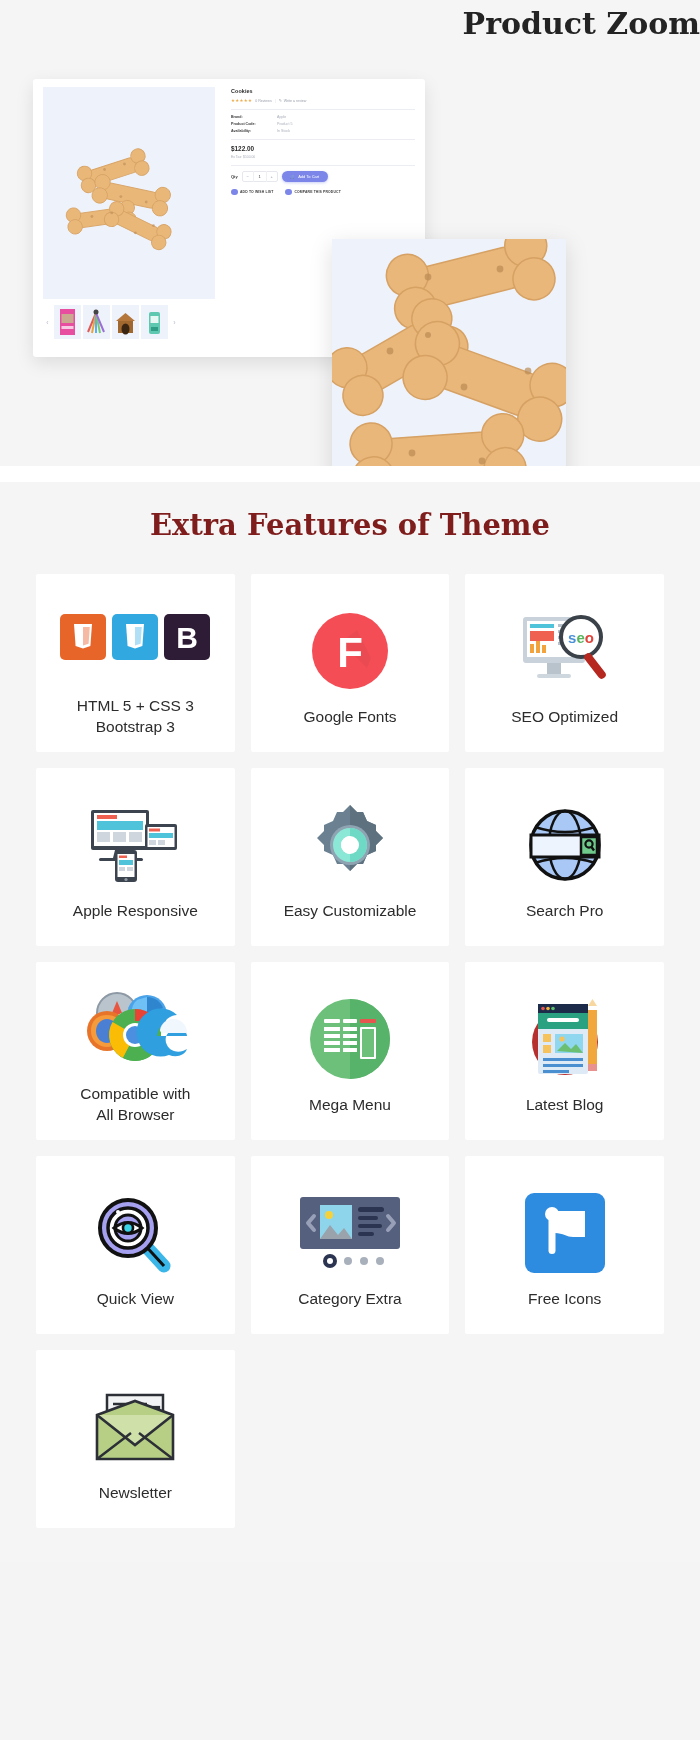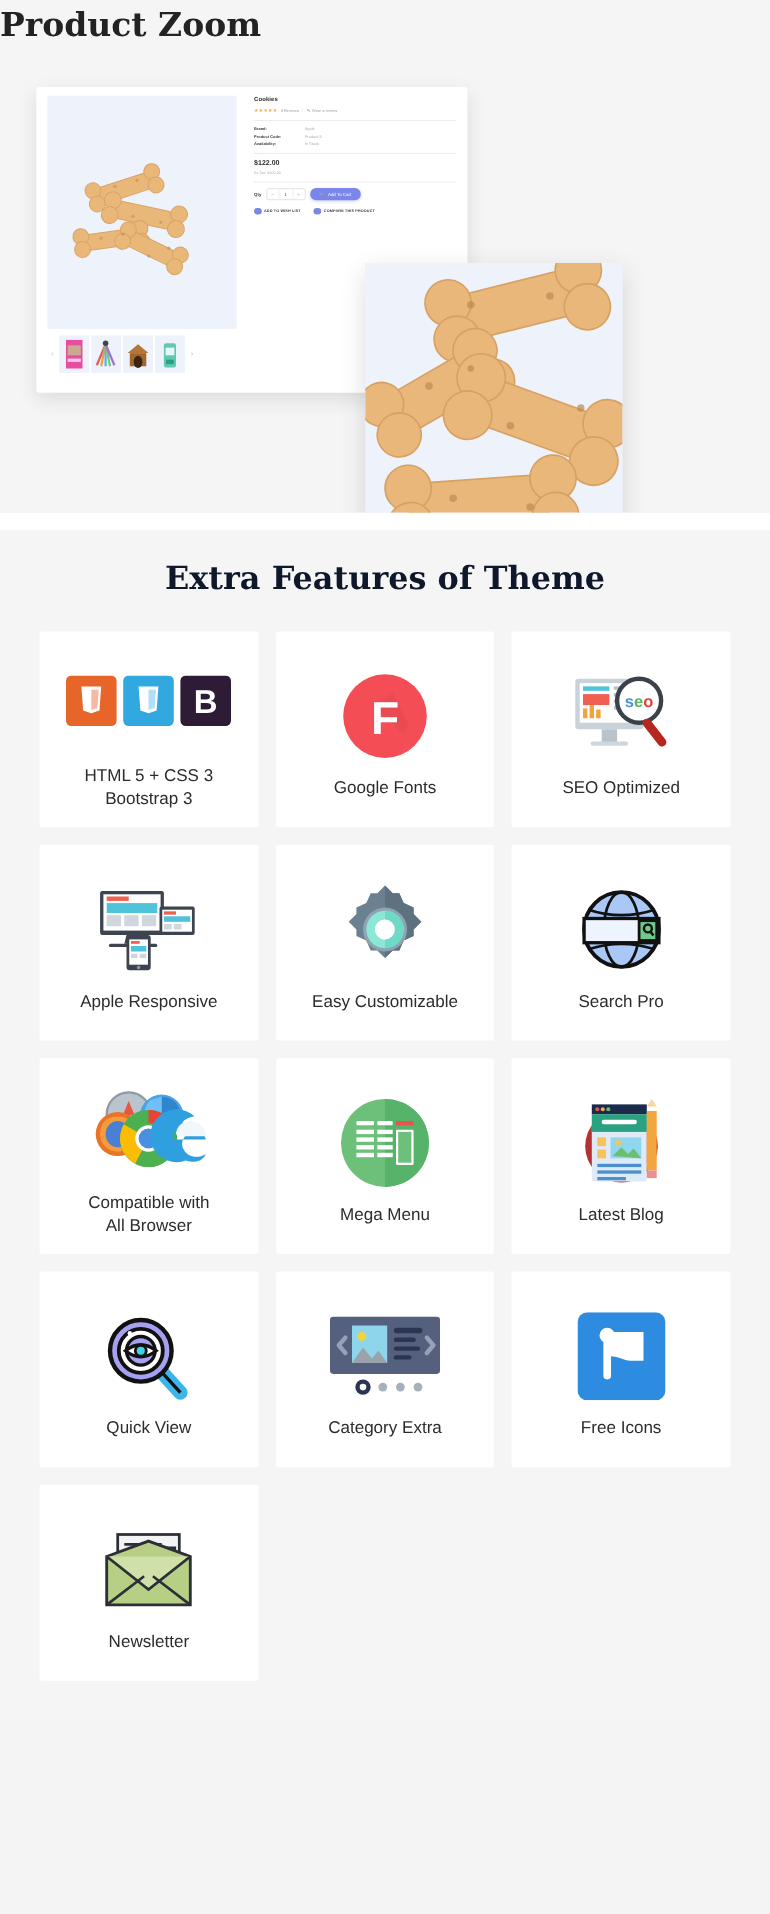--- a/index.html
+++ b/index.html
@@ -16,21 +16,21 @@
     width: 700px;
     height: 466px;
     background: #f5f5f5;
     overflow: hidden;
   }
   .section-title {
     font-family: "DejaVu Serif", "Liberation Serif", serif;
     font-weight: 700;
     font-size: 30px;
     color: #232323;
-    text-align: left;
+    text-align: right;
     letter-spacing: 0px;
     padding-top: 6px;
   }
   .zoom-stage {
     position: relative;
     width: 700px;
     height: 400px;
   }
   .product-card {
     position: absolute;
@@ -129,21 +129,21 @@
   
   .features-section {
     width: 700px;
     background: #f5f5f5;
     padding: 26px 0 34px;
   }
   .features-title {
     font-family: "DejaVu Serif", "Liberation Serif", serif;
     font-weight: 700;
     font-size: 29px;
-    color: #0f172a;
+    color: #7f1d1d;
     text-align: center;
     margin-bottom: 32px;
   }
   .grid {
     width: 628px;
     margin: 0 auto;
     display: grid;
     grid-template-columns: repeat(3, 1fr);
     gap: 16px 16px;
   }

